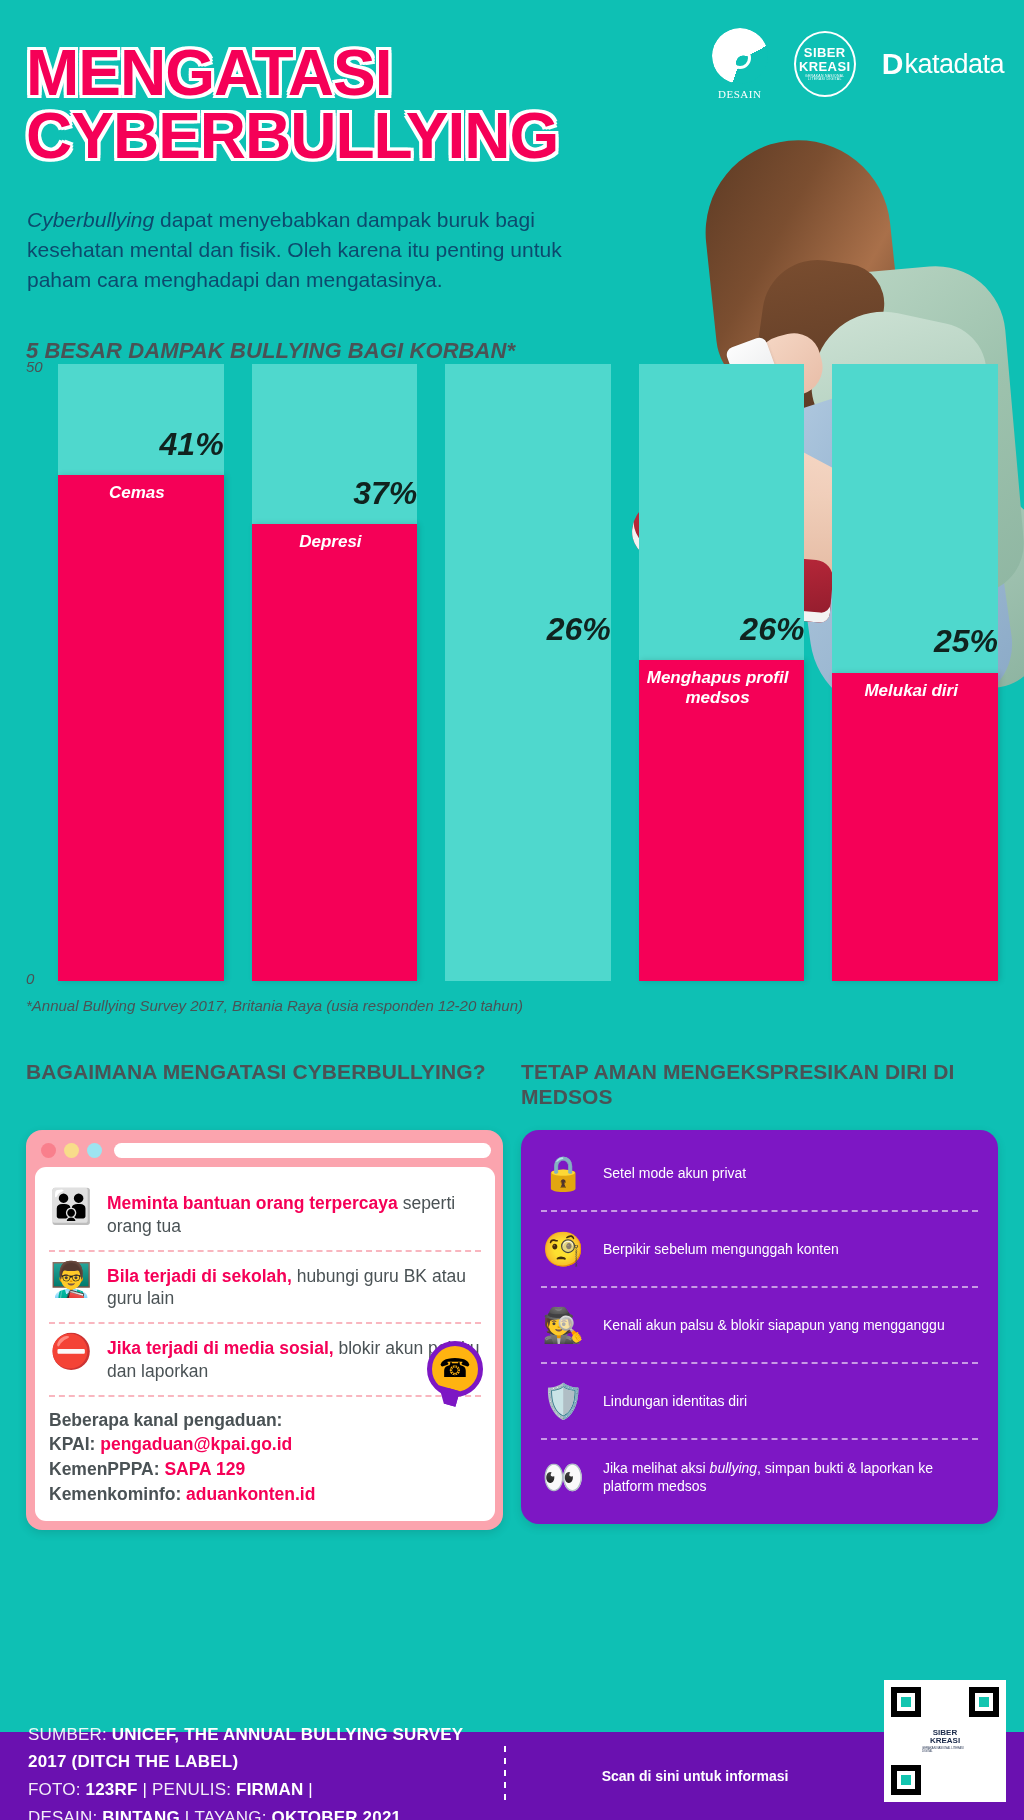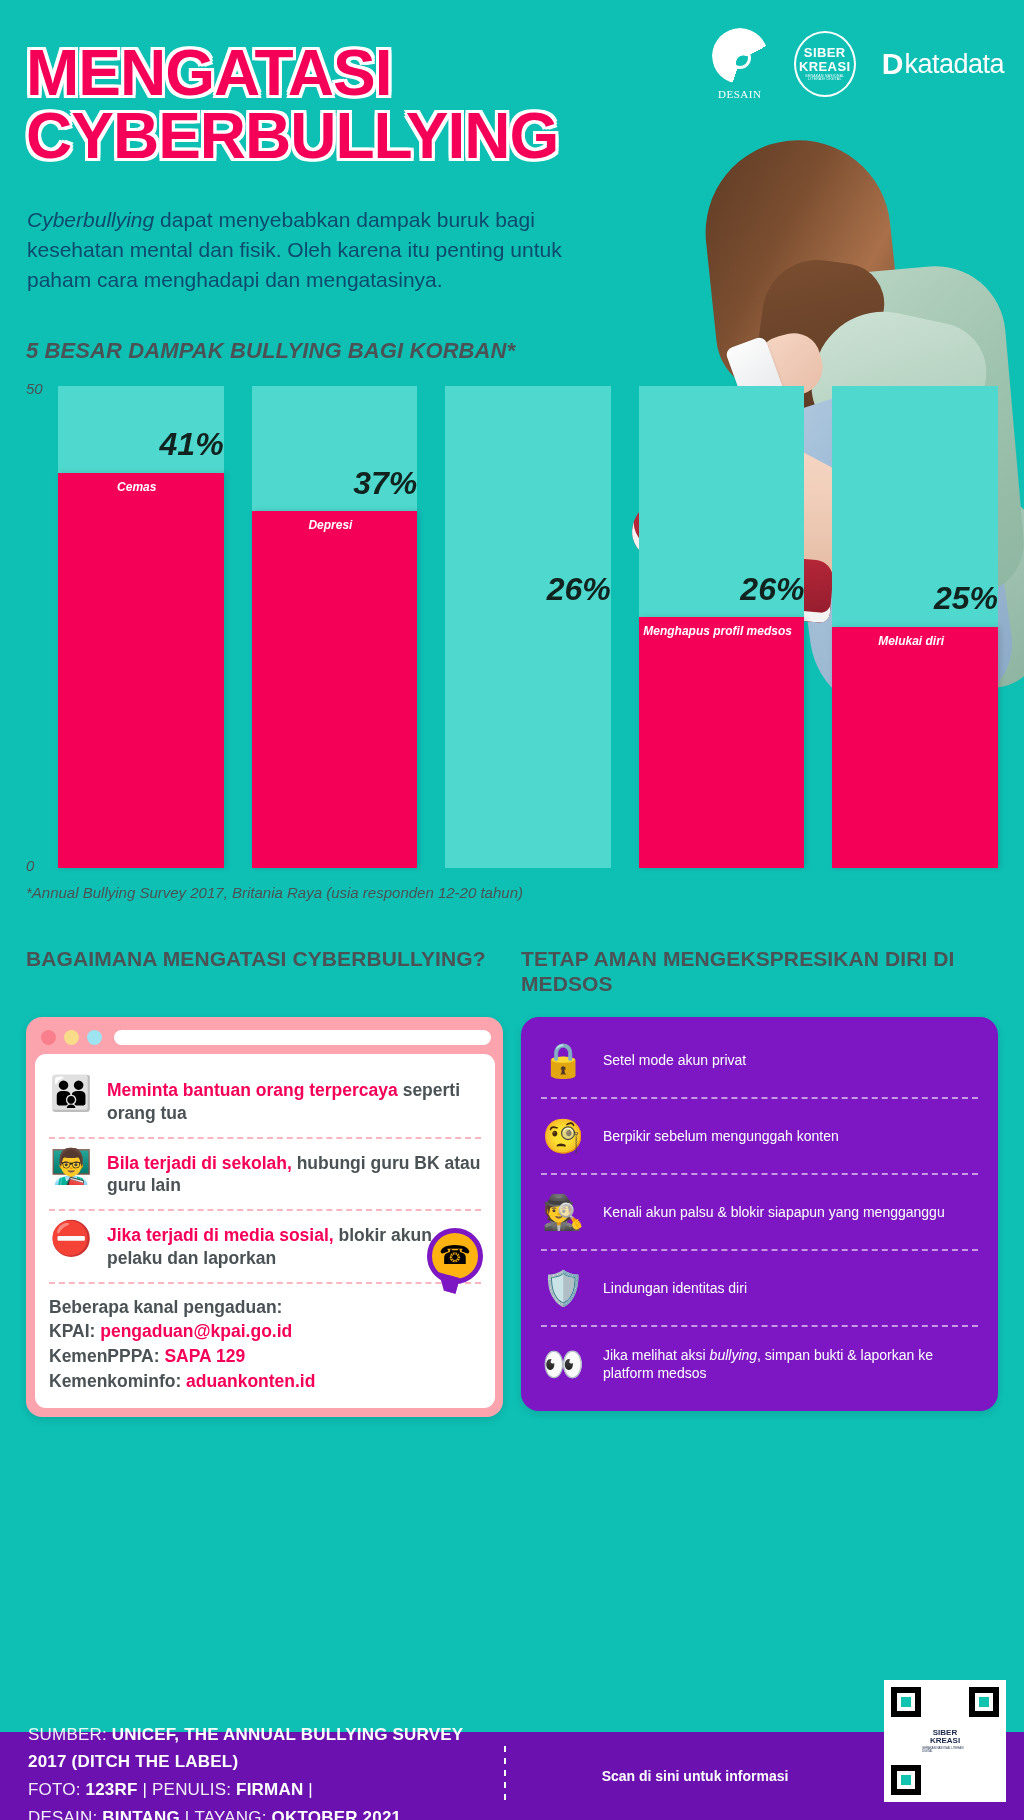--- a/index.html
+++ b/index.html
@@ -140,21 +140,21 @@
     background:linear-gradient(150deg,#b2d0bf,#8cb3a0);
     border-radius:60px 40px 50px 70px; transform:rotate(-4deg);
   }
 
   
   .chart-section { position:relative; padding:0 26px;font-style:italic; }
   .chart-title {
     font-size:22px; font-weight:bold; color:#4a5255;
     letter-spacing:.1px; margin-top:8px;
   }
-  .chart-wrap { position:relative; margin-top:22px; height:482px; }
+  .chart-wrap { position:relative; height:617px; }
   .axis-top, .axis-bottom {
     position:absolute; left:0; font-size:15px; color:#4a5255;
   }
   .axis-top { top:-6px; }
   .axis-bottom { bottom:-6px; }
   .bars {
     position:absolute; left:32px; right:0; top:0; bottom:0;
     display:flex; gap:28px;
   }
   .bar-col { flex:1; position:relative; }
@@ -163,21 +163,21 @@
     position:absolute; left:0; right:0; bottom:0;
     background:#f50057;
     box-shadow: 2px 0 6px rgba(0,0,0,.14);
   }
   .bar-value {
     position:absolute; left:0; right:0;
     text-align:right; font-size:32px; font-weight:bold; color:#10231f;
   }
   .bar-label {
     position:absolute; left:0; right:8px; top:8px;
-    text-align:center; color:#fff; font-weight:bold; font-size:12px;
+    text-align:center; color:#fff; font-weight:bold; font-size:17px;
     line-height:1.15;
   }
   .footnote {
     margin-top:16px; font-size:15px; color:#4a5255;
   }
 
   
   .cols { display:flex; gap:18px; padding:0 26px; margin-top:46px; }
   .col { flex:1; }
   .col-title {
@@ -196,21 +196,21 @@
   .dot.y { background:#f8dc8a; }
   .dot.b { background:#9de4f0; }
   .url-bar { flex:1; height:15px; background:#fff; border-radius:8px; margin-left:4px; }
   .browser-body {
     background:#fff; border-radius:11px; padding:12px 14px 14px 14px;
     position:relative;
   }
   .tip { display:flex; gap:12px; padding:10px 0 12px 0; align-items:flex-start; }
   .tip + .tip, .channels { border-top:2px dashed #f9b6bf; }
   .tip-ico { font-size:34px; line-height:1.05; width:46px; flex:0 0 46px; text-align:center; }
-  .tip-txt { font-size:17.5px; color:#4a5255; line-height:1.3; padding-top:3px;font-weight:bold; }
+  .tip-txt { font-size:17.5px; color:#4a5255; line-height:1.3; padding-top:3px; }
   .tip-txt b { color:#f50057; }
   .channels { padding-top:11px; position:relative; }
   .channels .line { font-size:17.5px; font-weight:bold; color:#4a5255; line-height:1.42; }
   .channels .line span { color:#f50057; }
   .phone-bubble {
     position:absolute; right:-2px; top:-56px; width:56px; height:56px;
     border-radius:50%; background:#ffb310; border:5px solid #7d17c4;
     display:flex; align-items:center; justify-content:center; font-size:26px;
   }
   .phone-bubble::after{

